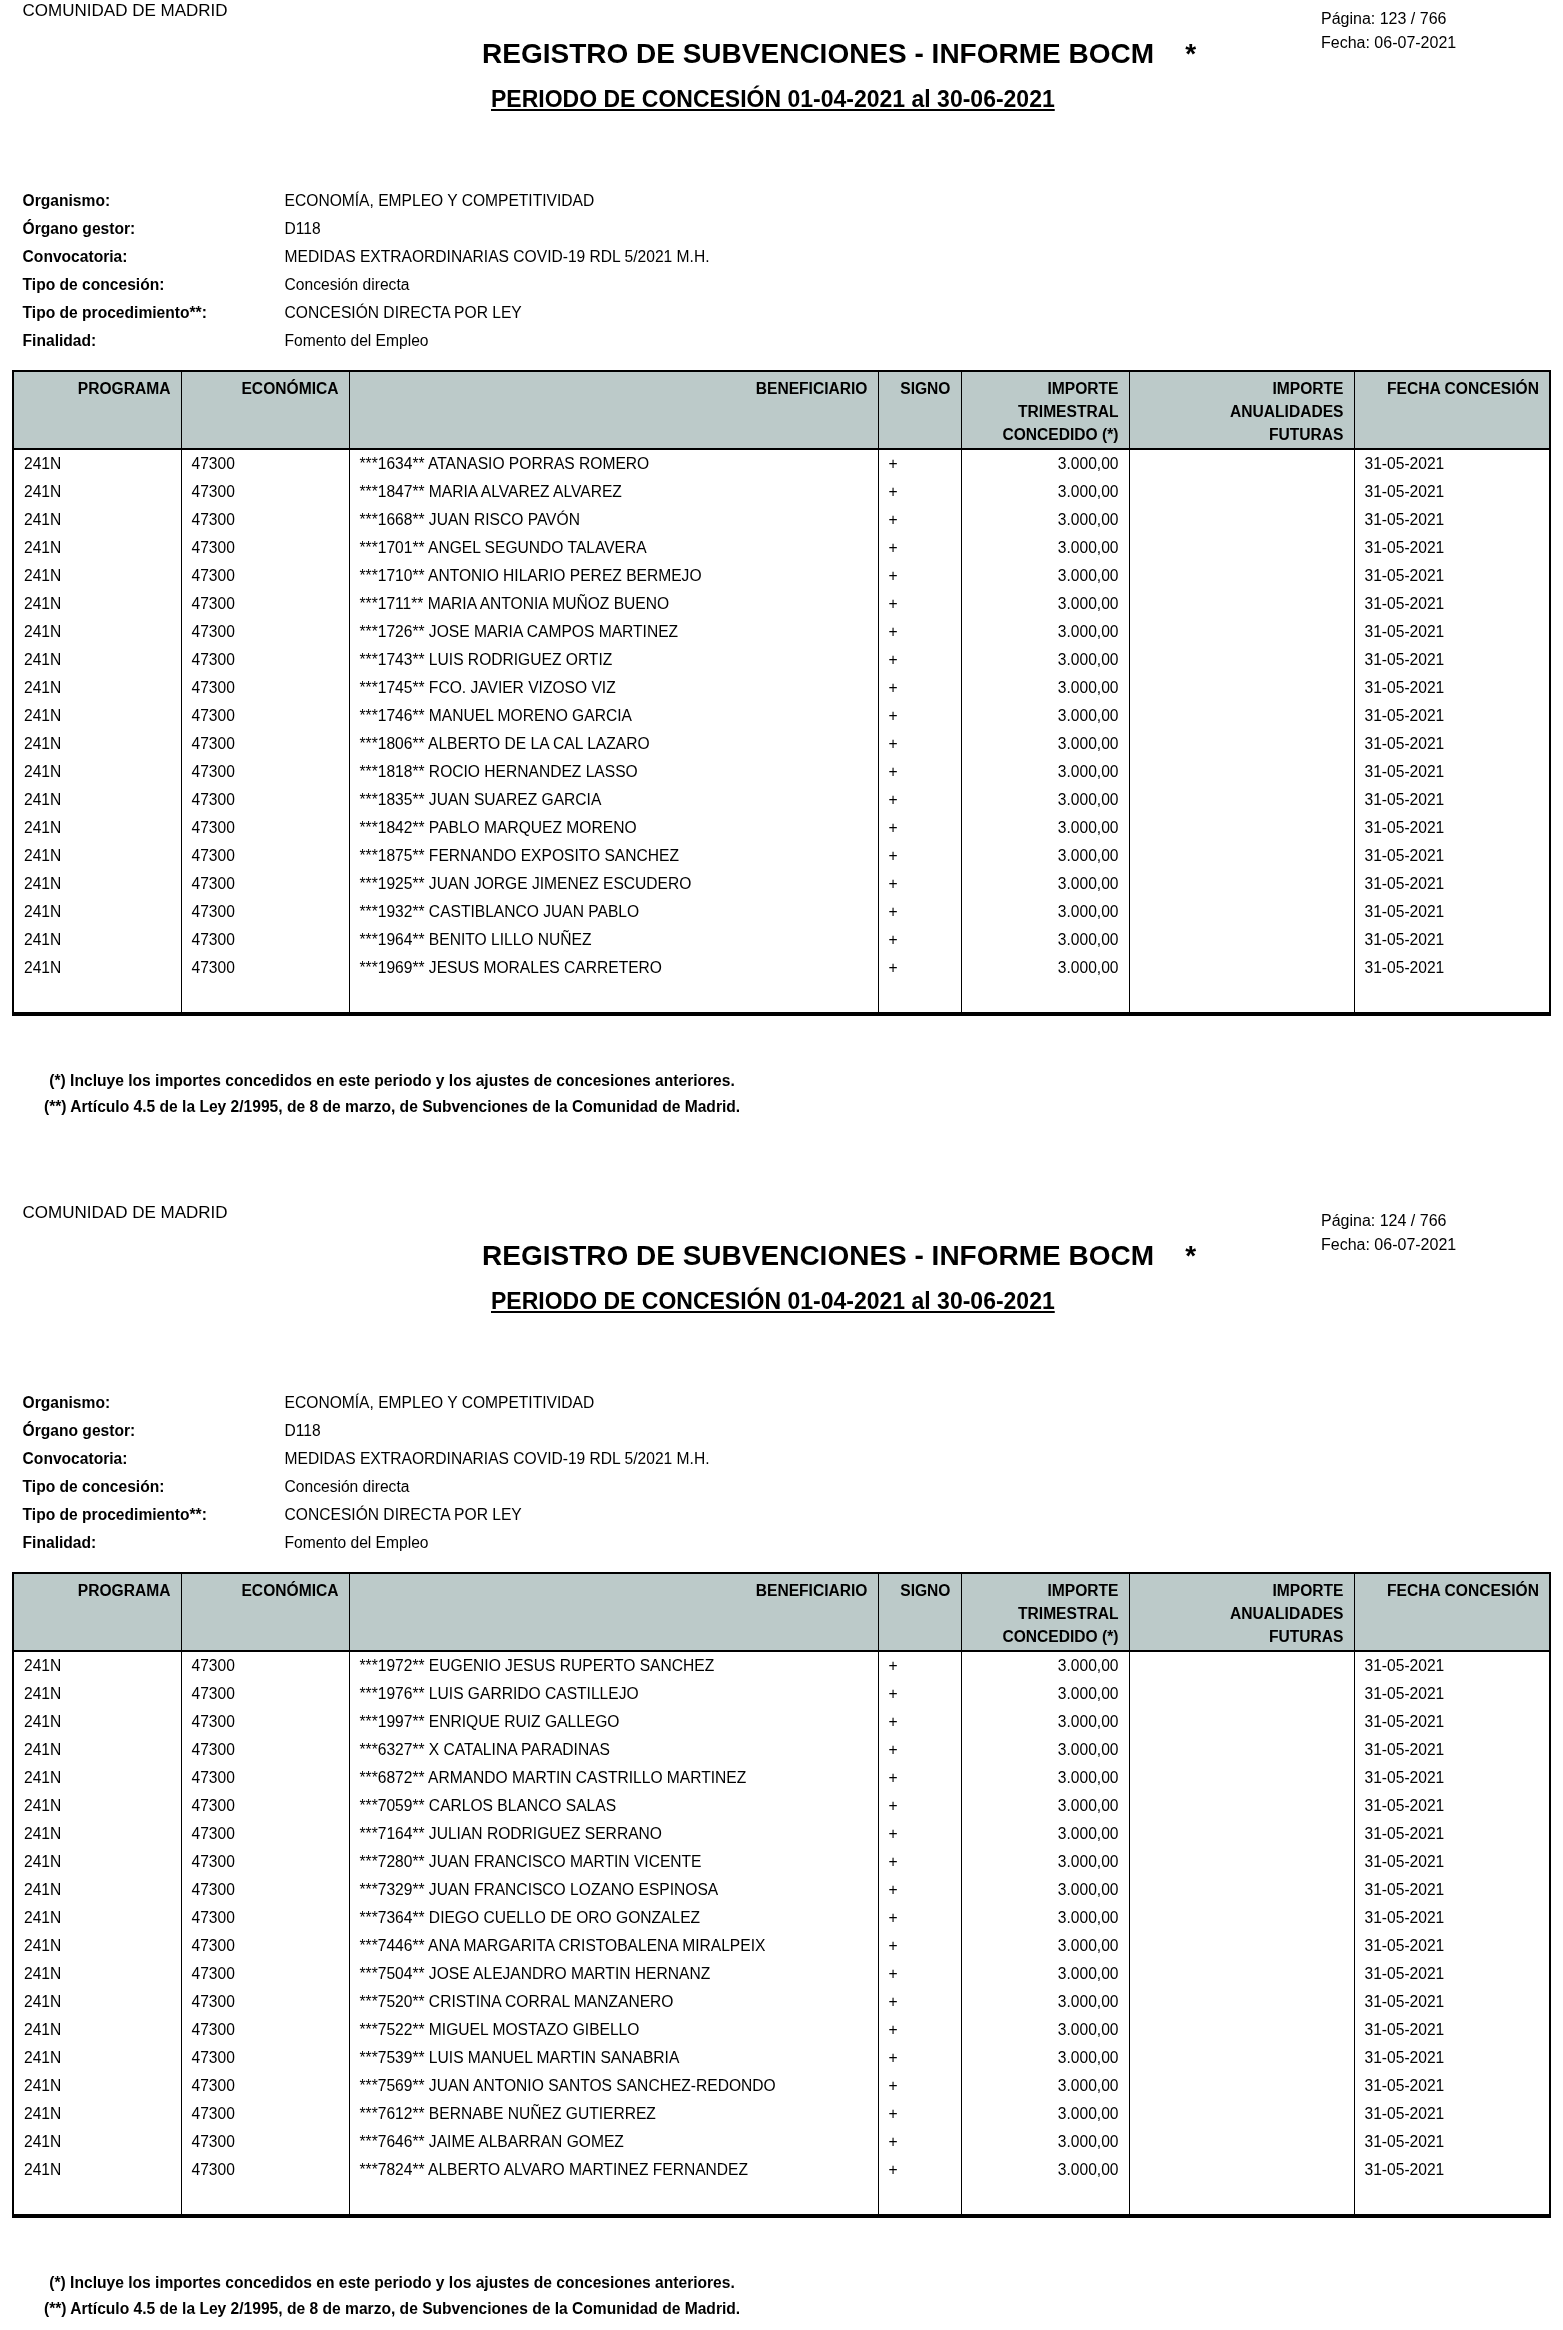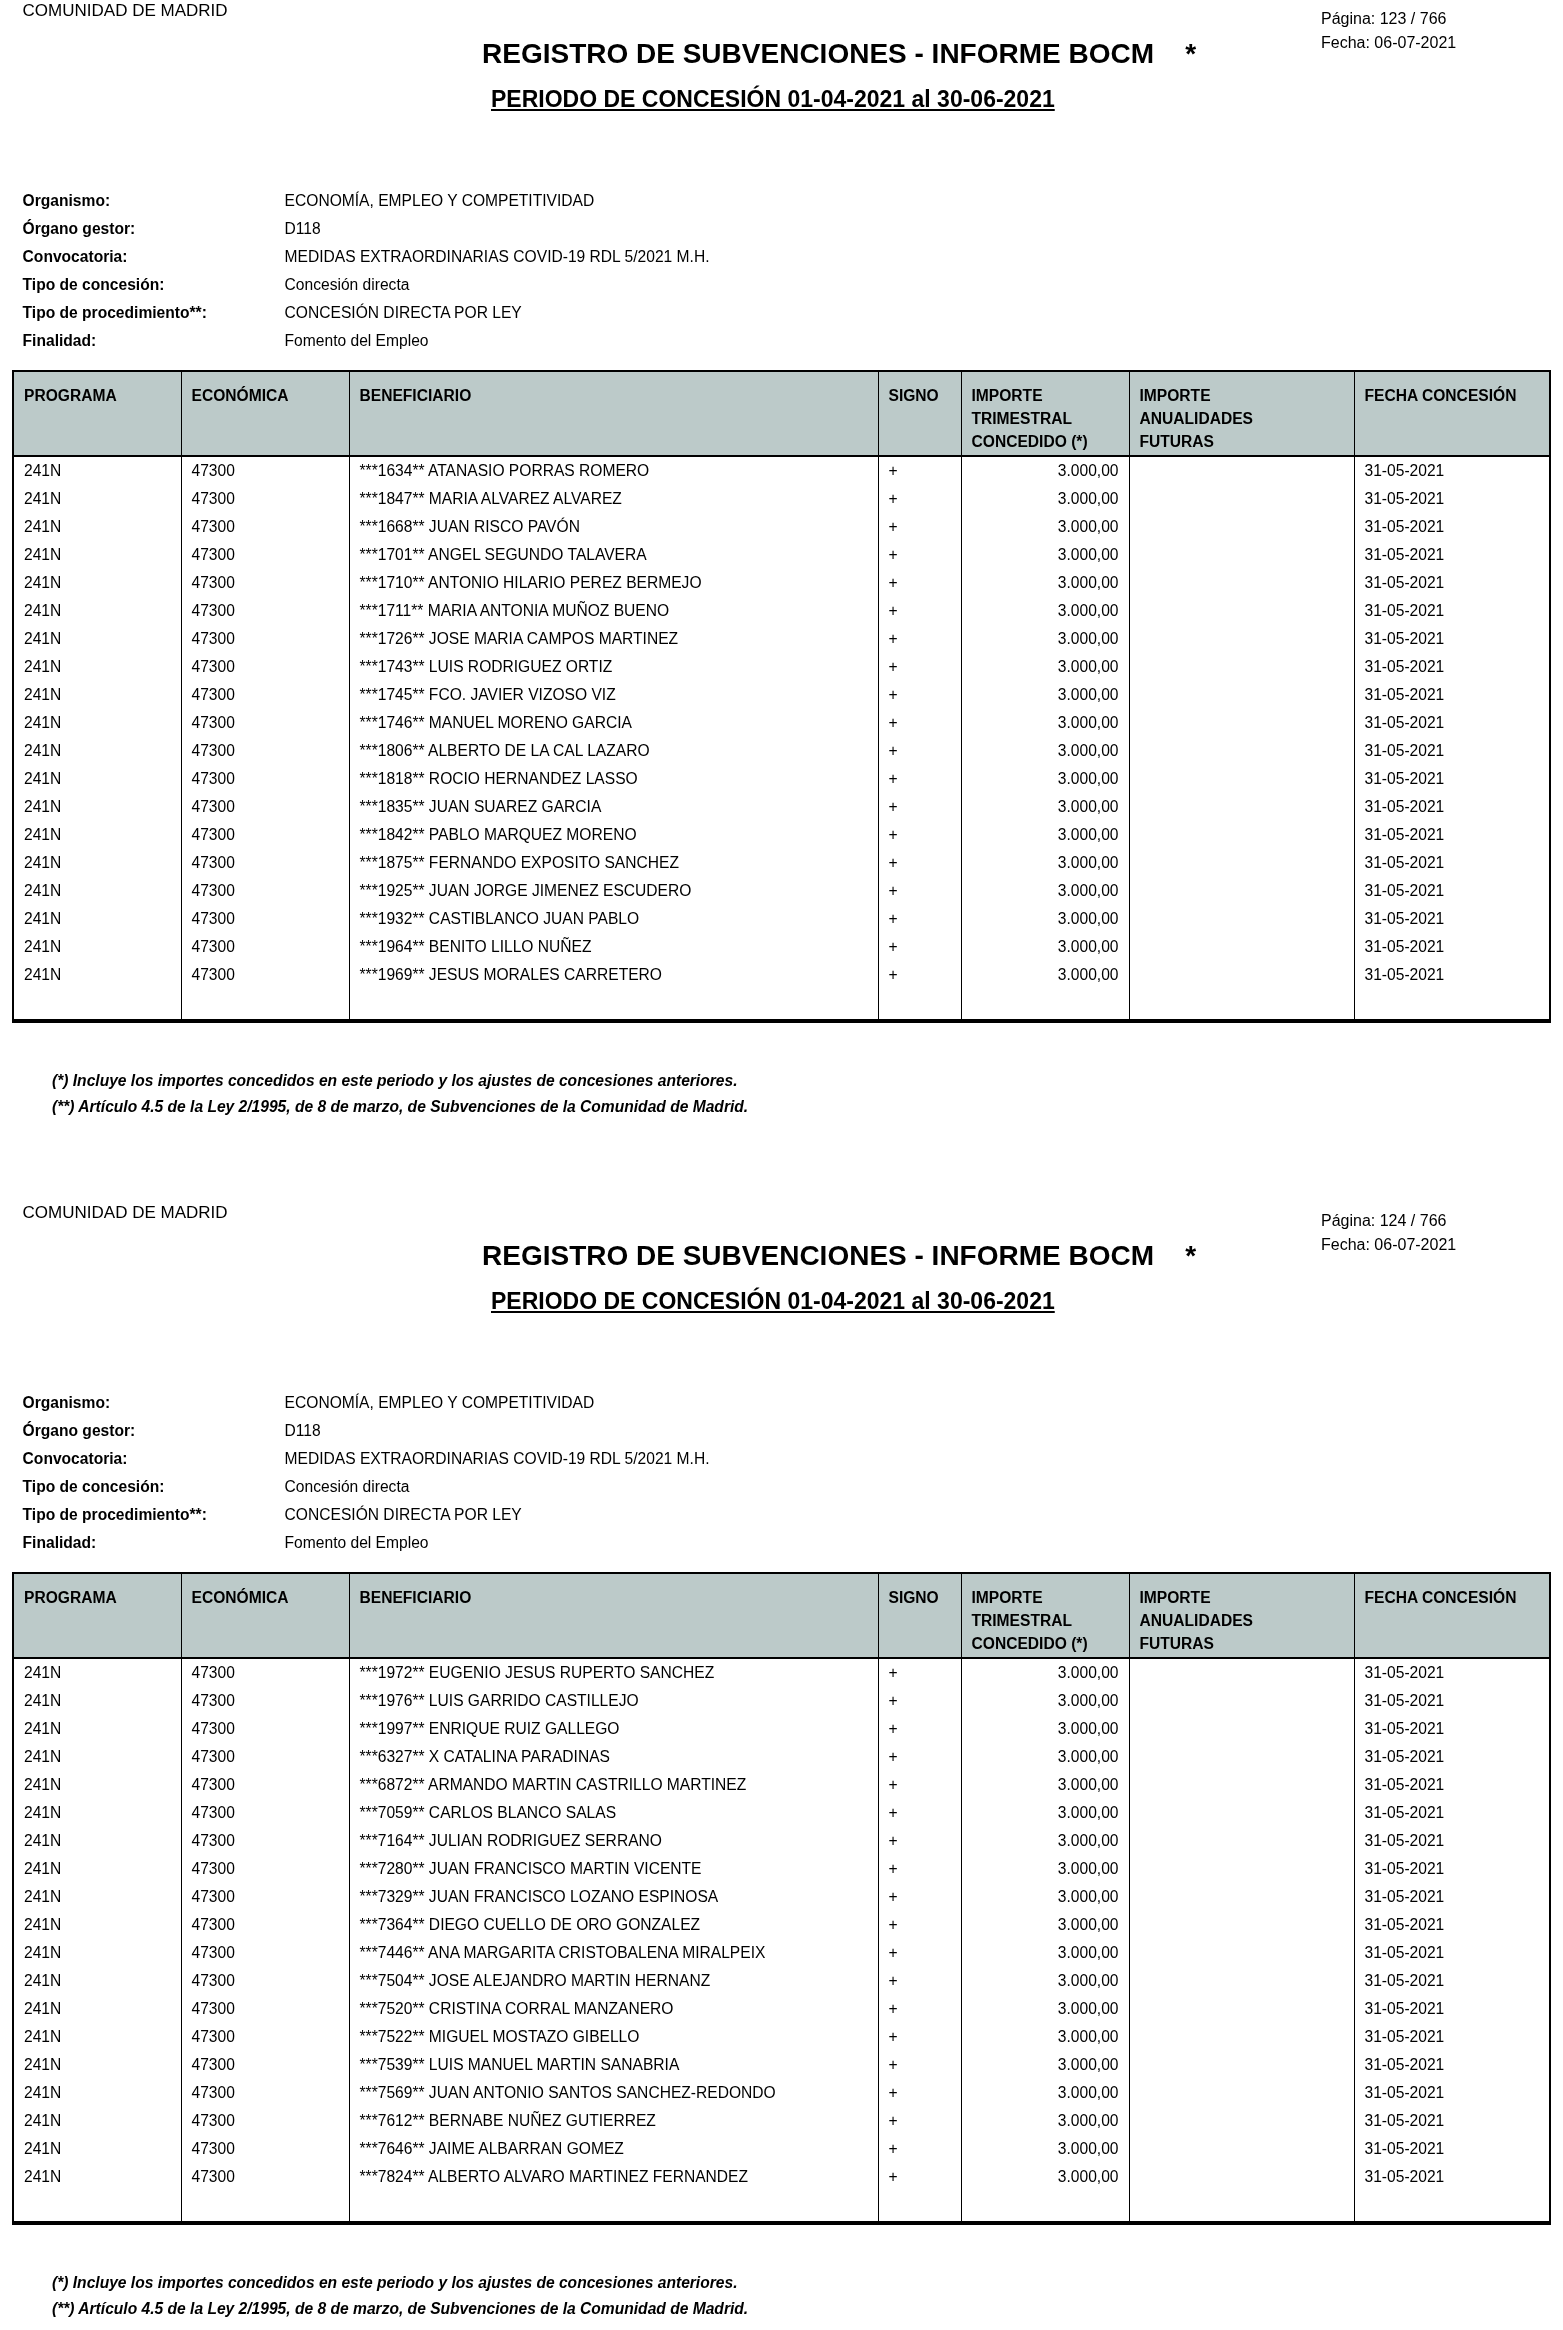--- a/index.html
+++ b/index.html
@@ -8,31 +8,31 @@
   .page { position: absolute; left: 0; width: 1564px; height: 1202px; }
   .org-name { position: absolute; left: 22.6px; top: 1px; font-size: 17px; }
   .title-wrap { position: absolute; left: 482px; top: 38px; font-weight: bold; font-size: 28px; white-space: pre; }
   .period { position: absolute; left: 491px; top: 86px; font-weight: bold; font-size: 23px; text-decoration: underline; }
   .pageinfo { position: absolute; left: 1283px; top: 7px; font-size: 16px; line-height: 24px; margin-left: 38px; }
   .meta { position: absolute; left: 22.6px; top: 187px; font-size: 15.6px; }
   .meta-row { height: 28px; display: flex; align-items: center; }
   .meta-label { width: 262px; font-weight: bold; }
   .meta-value { }
   table.grid { position: absolute; left: 12px; top: 370px; width: 1536px; border-collapse: collapse; table-layout: fixed; font-size: 15.6px; }
-  table.grid th { background: #bccac9; text-align: left; vertical-align: top; font-weight: bold;
+  table.grid th { background: #bccac9; text-align: right; vertical-align: top; font-weight: bold;
     border: 2.1px solid #000; border-left: 1.4px solid #000; border-right: 1.4px solid #000;
-    padding: 12px 10px 0 10px; height: 71px; line-height: 23px; }
+    padding: 5px 10px 0 10px; height: 71px; line-height: 23px; }
   table.grid th:first-child { border-left: 2.1px solid #000; }
   table.grid th:last-child { border-right: 2.1px solid #000; }
   table.grid td { border-left: 1.4px solid #000; border-right: 1.4px solid #000; padding: 0 10px; height: 28px; line-height: 28px; white-space: nowrap; overflow: hidden; }
   table.grid td:first-child { border-left: 2.1px solid #000; }
   table.grid td:last-child { border-right: 2.1px solid #000; margin-left: 40px; }
   table.grid tr.spacer td { height: 30px; border-bottom: 4.2px solid #000; }
   table.grid td.num { text-align: right; }
-  .footnotes { position: absolute; left: 52px; top: 1068px; font-size: 15.6px; font-weight: bold; font-style: italic; line-height: 25.5px; }
+  .footnotes { position: absolute; left: 44px; top: 1068px; font-size: 15.6px; font-weight: bold; line-height: 25.5px; text-align: center; }
 </style>
 </head>
 <body>
 
 <div id="pages">
   <section class="page" style="top: 0px;">
     <div class="org-name">COMUNIDAD DE MADRID</div>
     <div class="title-wrap">REGISTRO DE SUBVENCIONES - INFORME BOCM    *</div>
     <div class="period">PERIODO DE CONCESIÓN 01-04-2021 al 30-06-2021</div>
     <div class="pageinfo">

